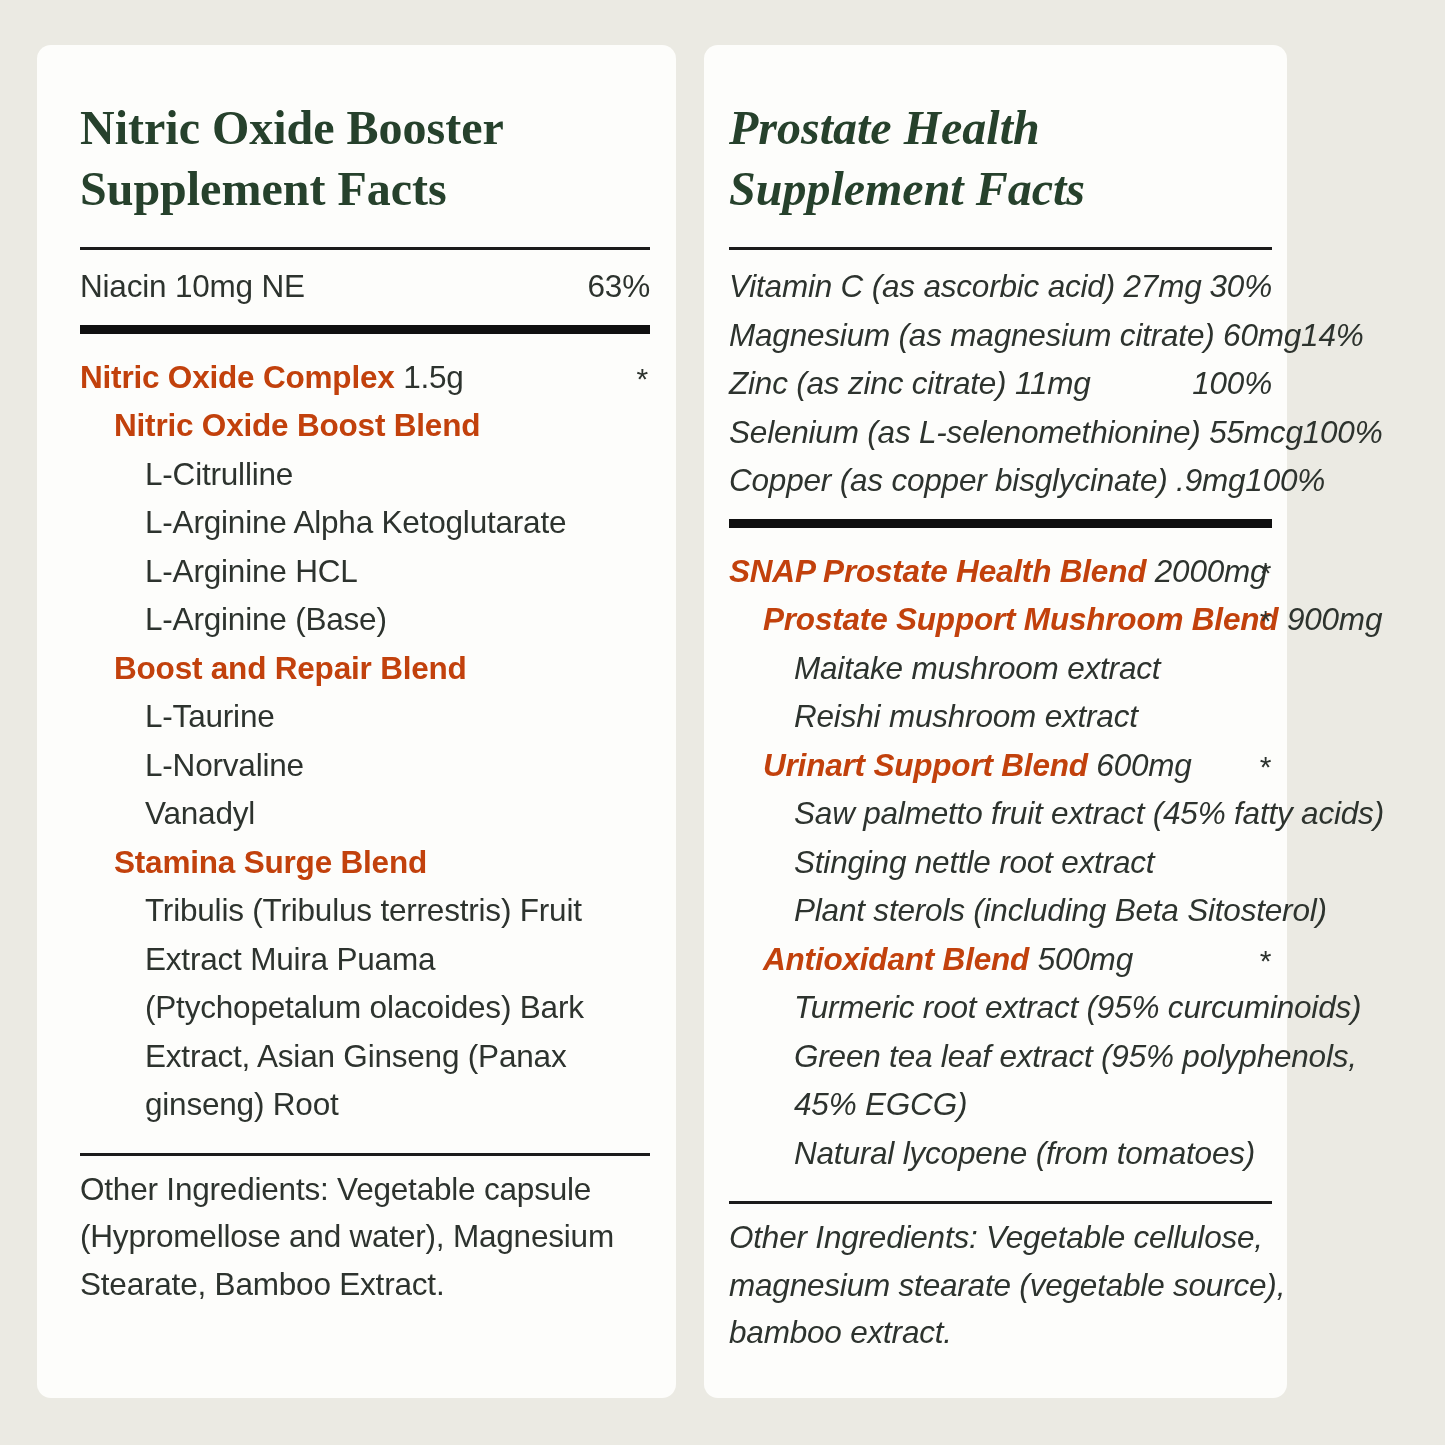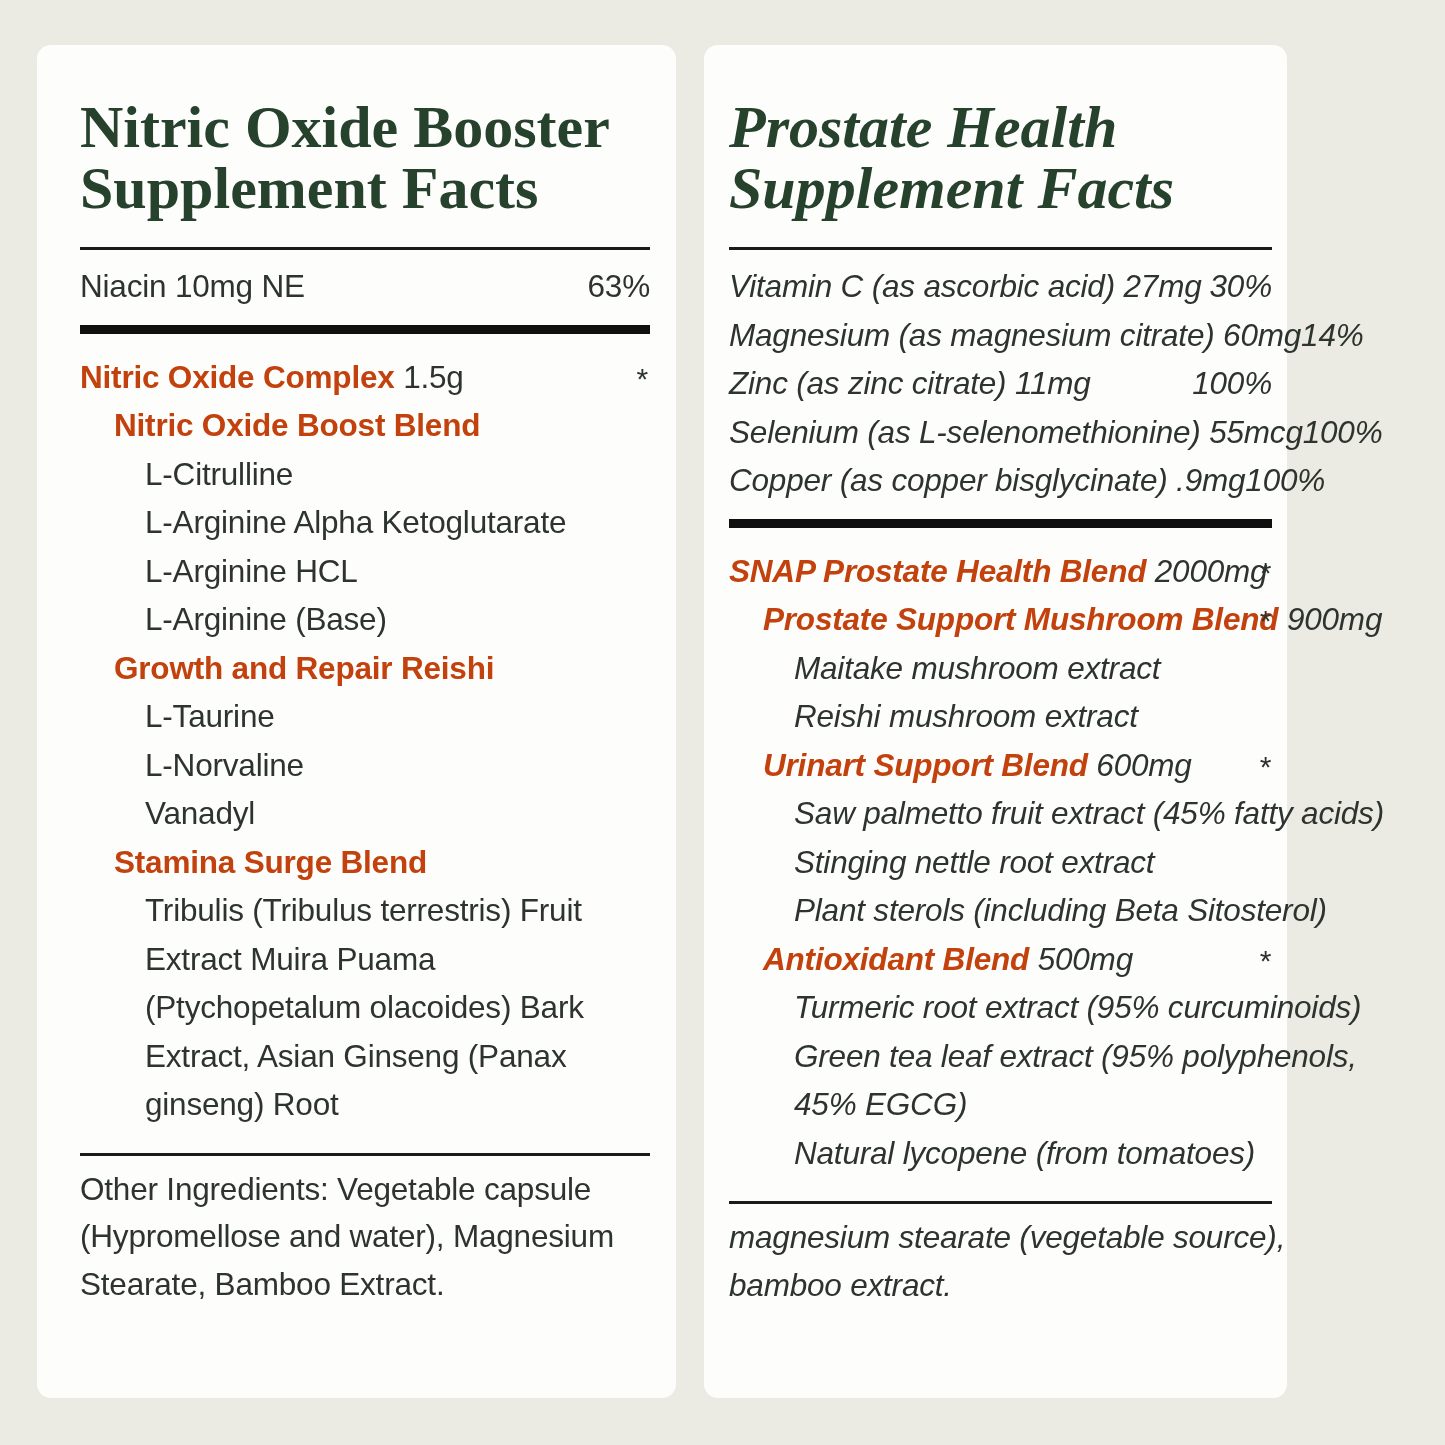--- a/index.html
+++ b/index.html
@@ -10,21 +10,21 @@
     -webkit-font-smoothing:antialiased;
   }
   .card{
     position:absolute;top:45px;height:1353px;
     background:#FDFDFB;border-radius:14px;box-sizing:border-box;
   }
   .card-left{left:37px;width:639px;padding:52px 26px 0 43px;}
   .card-right{left:704px;width:583px;padding:52px 15px 0 25px;font-style:italic;}
   .panel-title{
     font-family:"Liberation Serif", serif;font-weight:700;
-    font-size:60px;line-height:61px;color:#26412C;
+    font-size:48px;line-height:61px;color:#26412C;
   }
   .rule-thin{height:0;border:none;border-top:3px solid #1B1B1B;margin:28px 0 0 0;}
   .rule-mid{margin-top:24px;}
   .rule-thick{height:9px;background:#101010;border:none;margin:0;}
   .nutrients{padding:12px 0 14px 0;}
   .blends{padding:19px 0 0 0;}
   .other{padding-top:10px;}
   .row{
     position:relative;display:flex;justify-content:space-between;
     font-size:31.5px;line-height:48.5px;color:#2D332E;letter-spacing:-0.2px;text-align:center;
@@ -71,21 +71,21 @@
       <div class="row ind2">
         <span class="lbl"><span>L-Arginine Alpha Ketoglutarate</span></span>
       </div>
       <div class="row ind2">
         <span class="lbl"><span>L-Arginine HCL</span></span>
       </div>
       <div class="row ind2">
         <span class="lbl"><span>L-Arginine (Base)</span></span>
       </div>
       <div class="row ind1">
-        <span class="lbl"><span class="b">Growth and Repair Reishi</span></span>
+        <span class="lbl"><span class="b">Boost and Repair Blend</span></span>
       </div>
       <div class="row ind2">
         <span class="lbl"><span>L-Taurine</span></span>
       </div>
       <div class="row ind2">
         <span class="lbl"><span>L-Norvaline</span></span>
       </div>
       <div class="row ind2">
         <span class="lbl"><span>Vanadyl</span></span>
       </div>
@@ -192,19 +192,22 @@
       <div class="row ind2">
         <span class="lbl"><span>45% EGCG)</span></span>
       </div>
       <div class="row ind2">
         <span class="lbl"><span>Natural lycopene (from tomatoes)</span></span>
       </div>
     </div>
   <div class="rule-thin rule-mid"></div>
   <div class="other">
       <div class="row">
+        <span class="lbl"><span>Other Ingredients: Vegetable cellulose,</span></span>
+      </div>
+      <div class="row">
         <span class="lbl"><span>magnesium stearate (vegetable source),</span></span>
       </div>
       <div class="row">
         <span class="lbl"><span>bamboo extract.</span></span>
       </div>
     </div>
 </div>
 
 </body></html>

